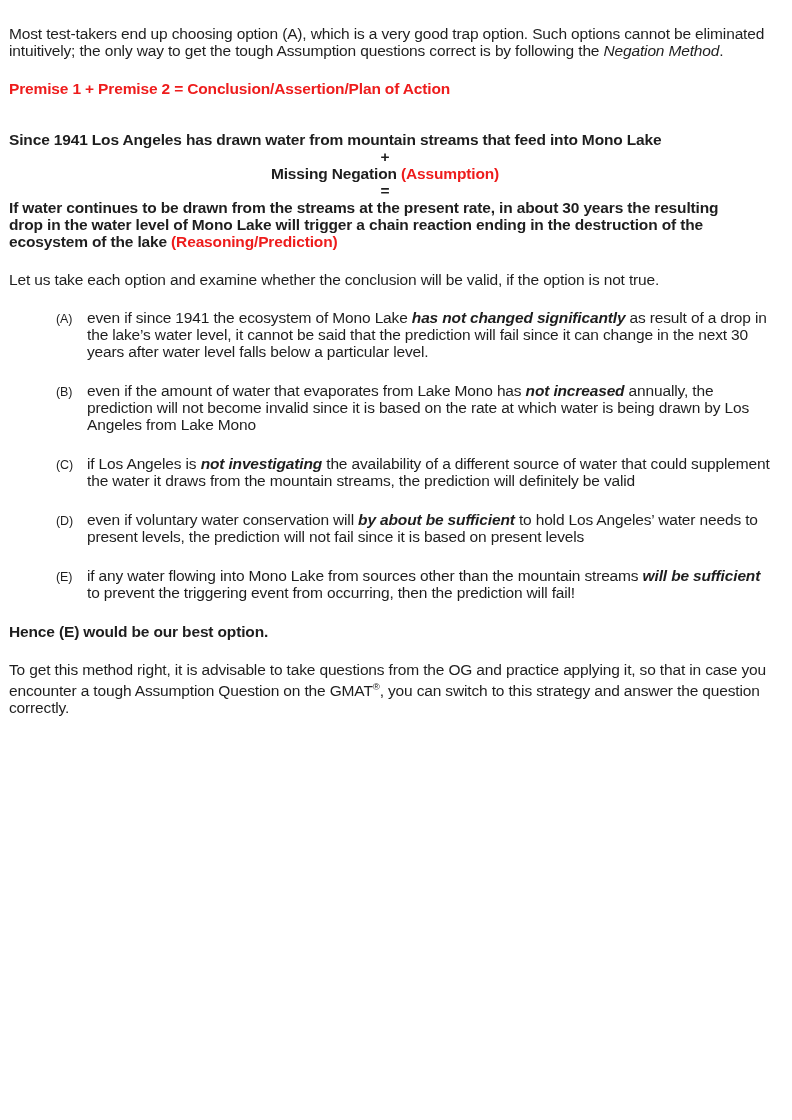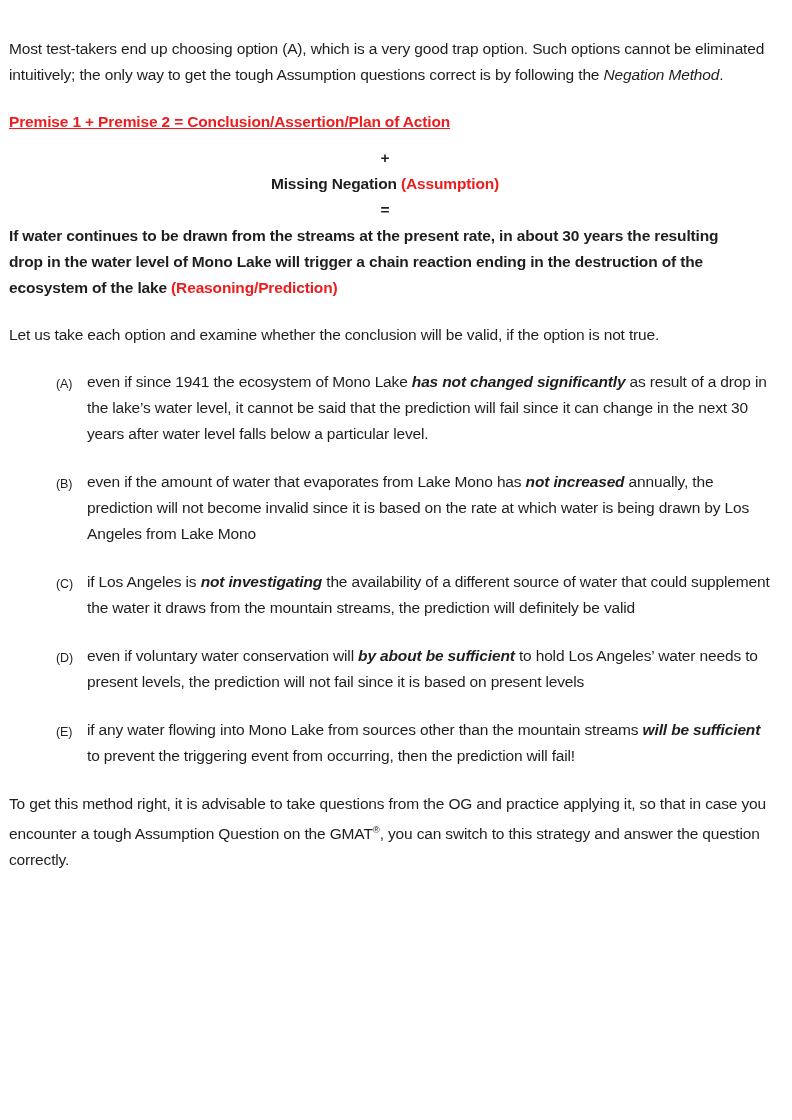--- a/index.html
+++ b/index.html
@@ -10,36 +10,35 @@
   * { margin: 0; padding: 0; box-sizing: border-box; }
   html, body { background: #ffffff; }
   body {
     font-family: "Liberation Sans", sans-serif;
     color: var(--text);
   }
   .page {
     width: 792px;
     height: 984px;
     background: var(--bg);
-    padding: 36px 12px 0 9px;
+    padding: 25px 12px 0 9px;
     overflow: hidden;
     font-size: 15.5px;
-    line-height: 26px;
+    line-height: 17px;
     letter-spacing: -0.15px;
   }
   p, .para { margin: 0 0 21px 0; }
   .italic { font-style: italic; }
   .red { color: var(--red); }
   .boldItalic { font-weight: bold; font-style: italic; text-align: center; }
   .sup { vertical-align: super; font-size: 62%; }
   .formula {
     color: var(--red);
     font-weight: bold;
-    margin: 0 0 10px 0;
-    text-decoration: underline;
+    margin: 0 0 34px 0;
   }
   .argument {
     font-weight: bold;
     margin: 0 0 21px 0;
   }
   .argument .centered { text-align: center; width: 752px; }
   .argument .conclusion { max-width: 722px; }
   .options { list-style: none; margin: 0 0 0 0; }
   .option {
     display: flex;
@@ -63,20 +62,21 @@
 <div class="page">
 
   <p class="para"><span>Most test-takers end up choosing option (A), which is a very good trap option. Such options cannot be eliminated intuitively; the only way to get the tough Assumption questions correct is by following the </span><span class="italic">Negation Method</span><span>.</span></p>
 
 
   <p class="formula">Premise 1 + Premise 2 = Conclusion/Assertion/Plan of Action</p>
 
 
 
   <div class="argument">
+    <div>Since 1941 Los Angeles has drawn water from mountain streams that feed into Mono Lake</div>
     <div class="centered">+</div>
     <div class="centered"><span>Missing Negation </span><span class="red">(Assumption)</span></div>
     <div class="centered">=</div>
     <div class="conclusion"><span>If water continues to be drawn from the streams at the present rate, in about 30 years the resulting drop in the water level of Mono Lake will trigger a chain reaction ending in the destruction of the ecosystem of the lake </span><span class="red">(Reasoning/Prediction)</span></div>
   </div>
 
   <p class="para">Let us take each option and examine whether the conclusion will be valid, if the option is not true.</p>
 
   <ul class="options">
     <li class="option">
@@ -94,16 +94,17 @@
     <li class="option">
       <span class="option-label">(D)</span>
       <span class="option-text"><span>even if voluntary water conservation will </span><span class="boldItalic">by about be sufficient</span><span> to hold Los Angeles’ water needs to present levels, the prediction will not fail since it is based on present levels</span></span>
     </li>
     <li class="option">
       <span class="option-label">(E)</span>
       <span class="option-text"><span>if any water flowing into Mono Lake from sources other than the mountain streams </span><span class="boldItalic">will be sufficient</span><span> to prevent the triggering event from occurring, then the prediction will fail!</span></span>
     </li>
   </ul>
 
+  <p class="hence">Hence (E) would be our best option.</p>
 
   <p class="para"><span>To get this method right, it is advisable to take questions from the OG and practice applying it, so that in case you encounter a tough Assumption Question on the GMAT</span><span class="sup">®</span><span>, you can switch to this strategy and answer the question correctly.</span></p>
 
 </div>
 
 </body></html>

